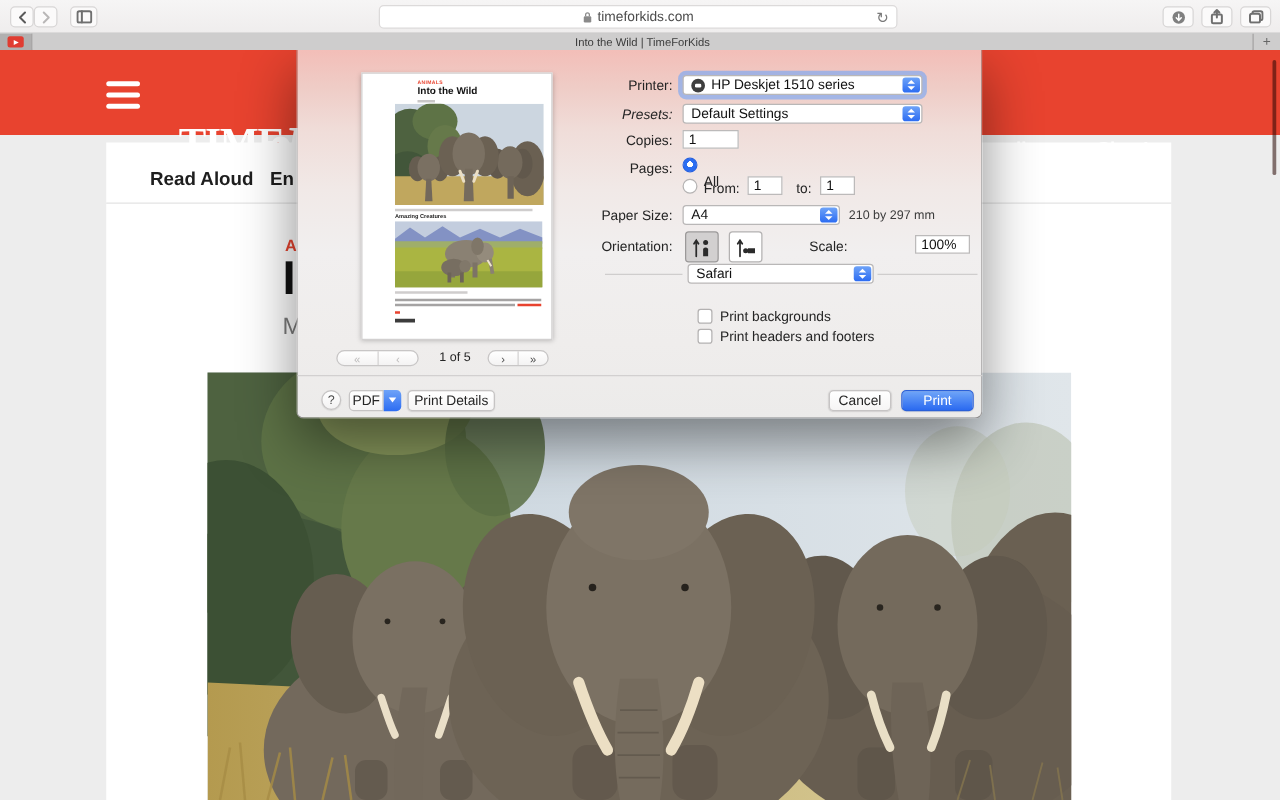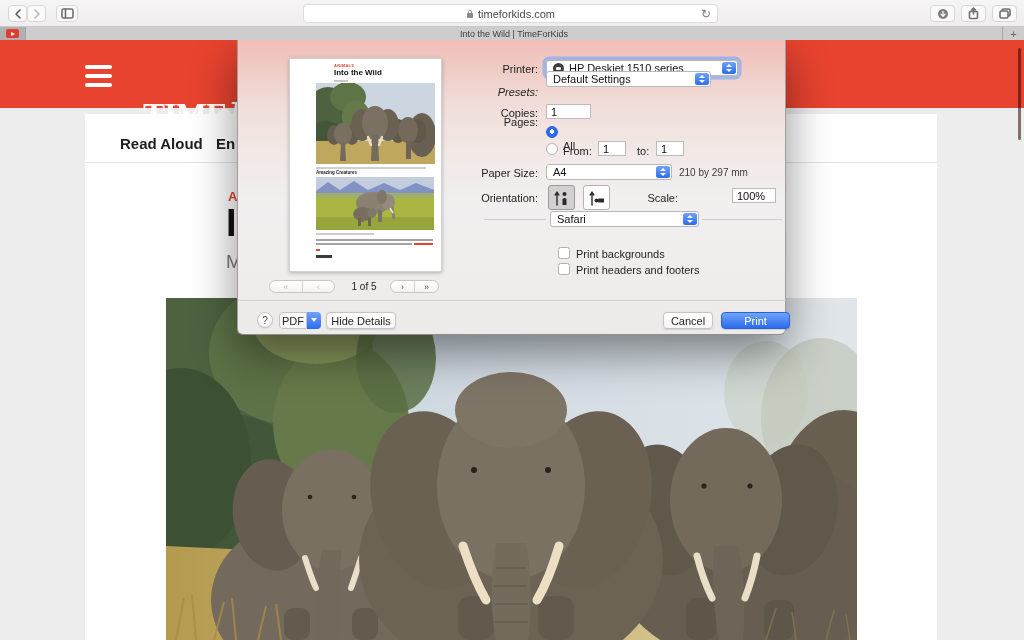--- a/index.html
+++ b/index.html
@@ -264,29 +264,29 @@
     </div>
 
     <div class="dlabel" style="left:200px;top:23px;width:100px;">Printer:</div>
     <div class="dselect focusring" style="left:308px;top:20px;width:192px;">
       <span class="pico"></span>
       <span>HP Deskjet 1510 series</span>
       <span class="stepper"></span>
     </div>
 
     <div class="dlabel" style="left:200px;top:46px;width:100px;font-style:italic;">Presets:</div>
-    <div class="dselect" style="left:308px;top:31px;width:165px;">
+    <div class="dselect" style="left:308px;top:43px;width:192px;">
       <span>Default Settings</span>
       <span class="stepper"></span>
     </div>
 
     <div class="dlabel" style="left:200px;top:67px;width:100px;">Copies:</div>
     <div class="dfield" style="left:308px;top:64px;width:45px;">1</div>
 
-    <div class="dlabel" style="left:200px;top:76px;width:100px;">Pages:</div>
+    <div class="dlabel" style="left:200px;top:89px;width:100px;">Pages:</div>
     <div class="radio sel" style="left:308px;top:86px;"></div>
     <div class="dtext" style="left:325px;top:100px;">All</div>
 
     <div class="radio" style="left:308px;top:103px;"></div>
     <div class="dtext" style="left:325px;top:105px;">From:</div>
     <div class="dfield" style="left:360px;top:101px;width:28px;">1</div>
     <div class="dtext" style="left:399px;top:105px;">to:</div>
     <div class="dfield" style="left:418px;top:101px;width:28px;">1</div>
 
     <div class="dlabel" style="left:200px;top:127px;width:100px;">Paper Size:</div>
@@ -327,23 +327,23 @@
     <div class="dtext" style="left:338px;top:224px;">Print headers and footers</div>
 
     <div class="divider" style="left:0;top:260px;width:548px;background:#d2d0d0;"></div>
     <div id="helpbtn" style="left:19px;top:272px;">
       <span>?</span>
     </div>
     <div id="pdfbtn" style="left:41px;top:272px;">
       <span class="pdfmain">PDF</span>
       <span class="pdfarrow"></span>
     </div>
-    <div class="pushbtn" style="left:88px;top:272px;width:70px;">Hide Details</div>
+    <div class="pushbtn" style="left:88px;top:272px;width:70px;">Print Details</div>
     <div class="pushbtn" style="left:425px;top:272px;width:50px;">Cancel</div>
-    <div class="pushbtn" id="printbtn" style="left:483px;top:272px;width:69px;">Print</div>
+    <div class="pushbtn" id="printbtn" style="left:483px;top:272px;width:58px;">Print</div>
   </div>
 
   <div class="abs" id="toolbar">
     <div class="tb-btn" style="left:8px;width:19px;">
       <svg width="10" height="12" viewBox="0 0 10 12">
           <path class="tb-glyph" d="M7 2 L3 6 L7 10" style="stroke:#5a5a5a"></path>
         </svg>
     </div>
     <div class="tb-btn" style="left:27px;width:19px;">
       <svg width="10" height="12" viewBox="0 0 10 12">

